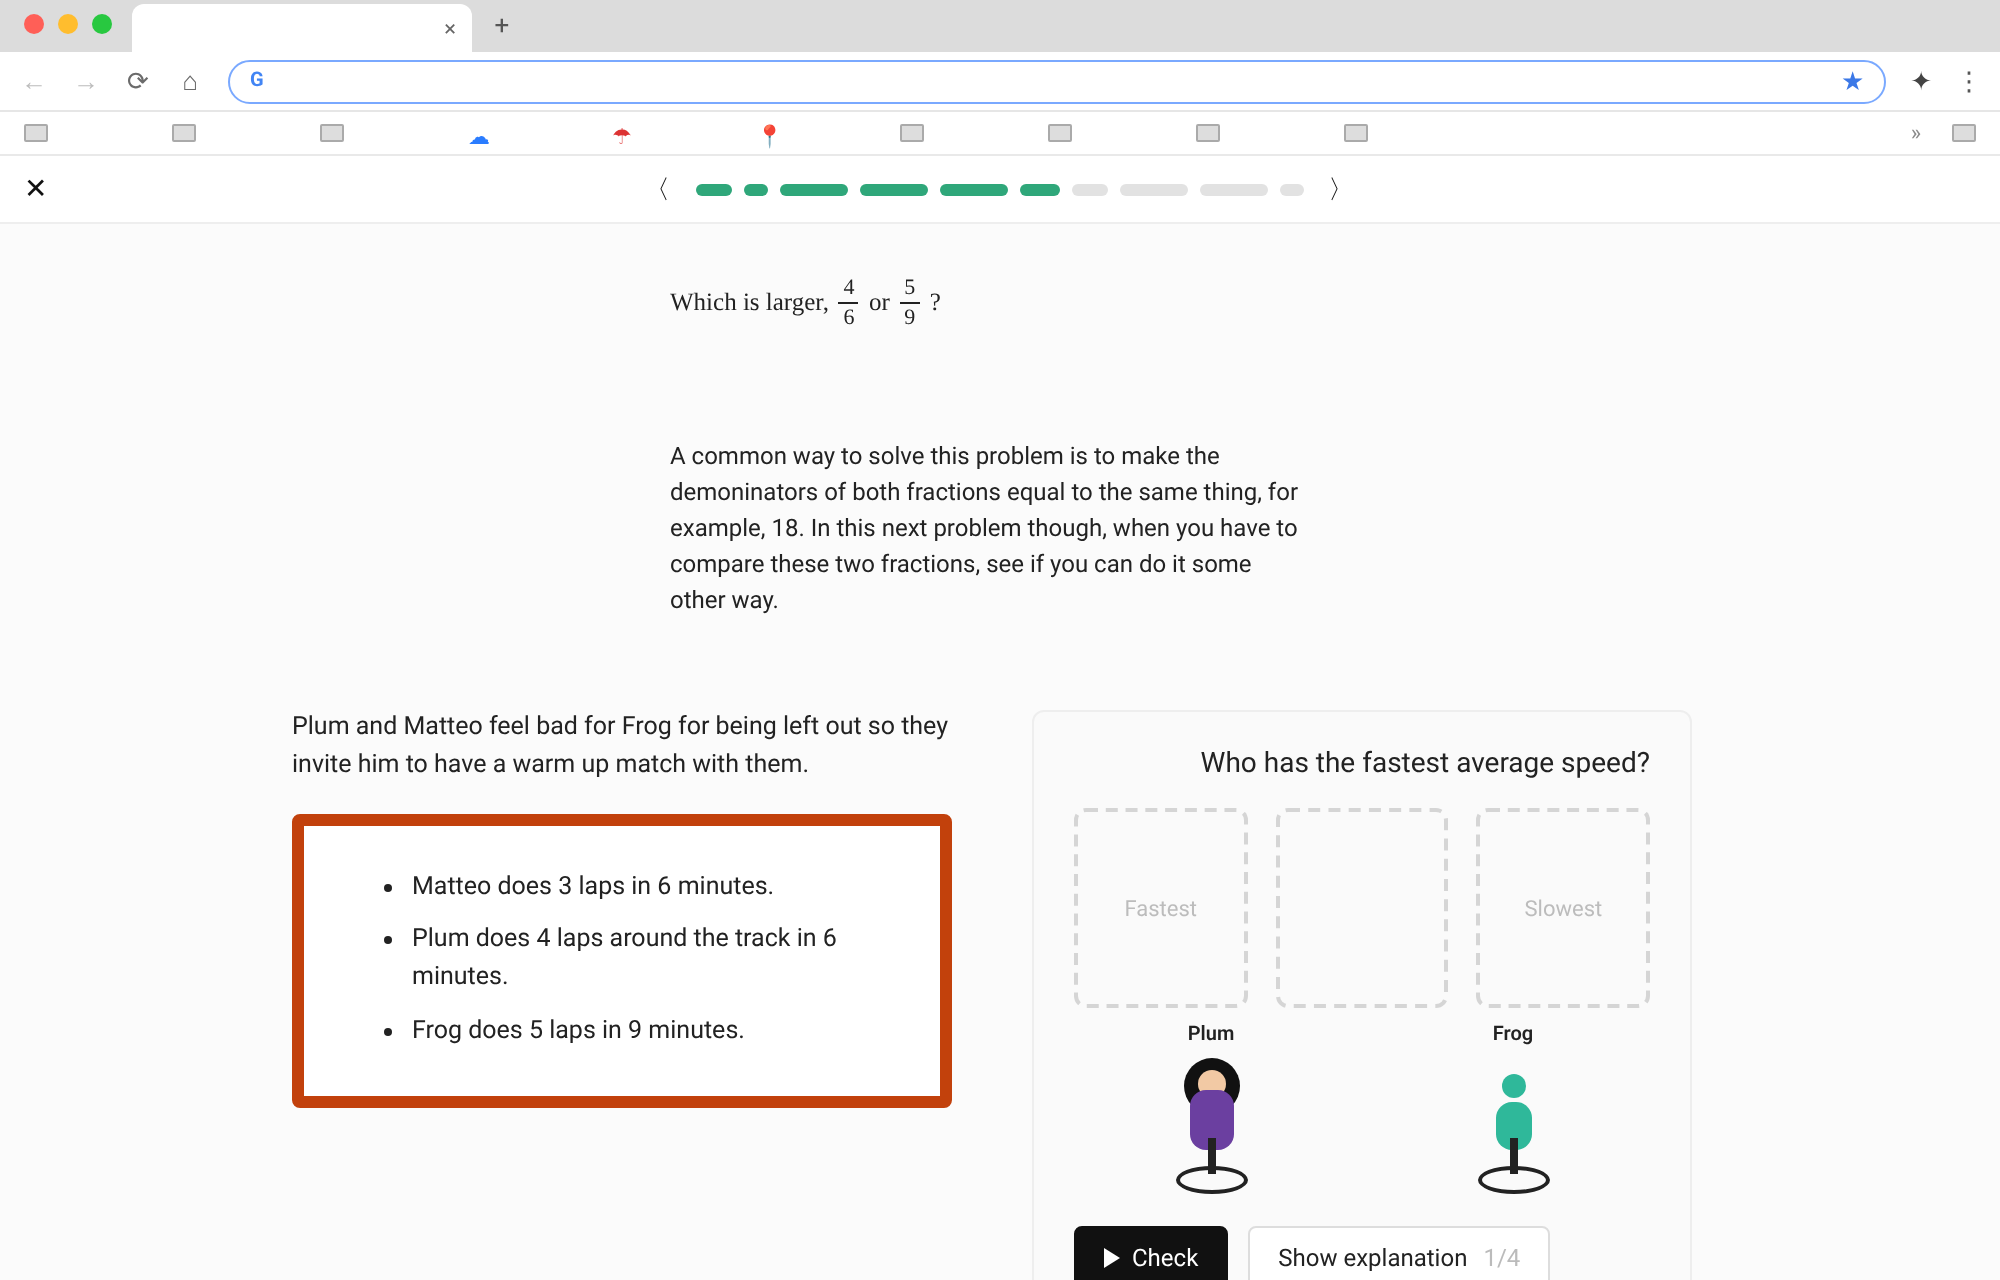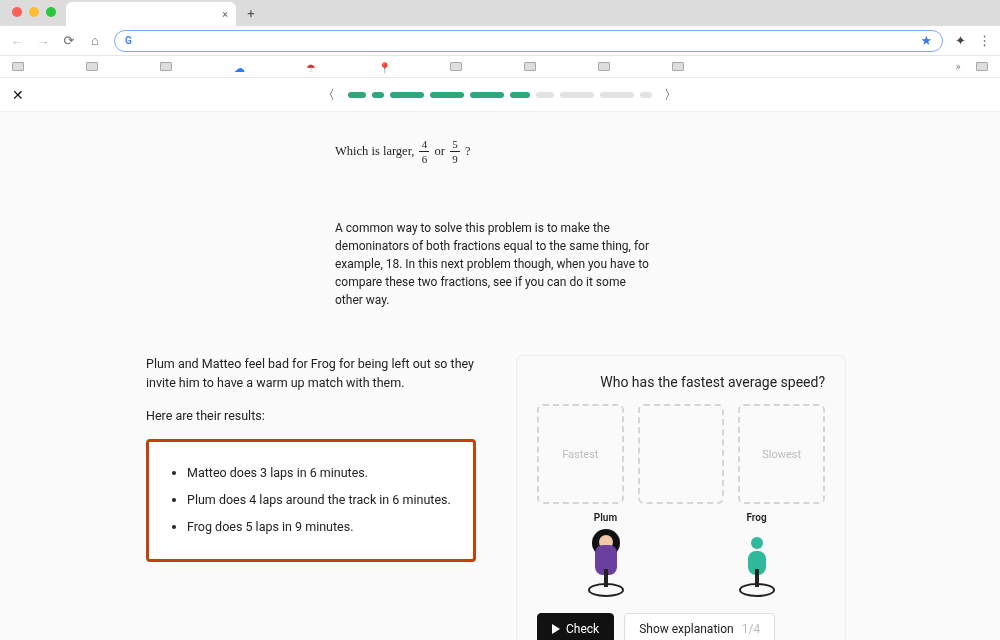--- a/index.html
+++ b/index.html
@@ -140,23 +140,23 @@
 
   .two-col {
     display:flex;
     gap:40px;
     margin-top:46px;
     padding:0 0 0 146px;
   }
   .leftcol { width:330px; font-size:12.5px; line-height:1.5;}
   .leftcol p { margin-bottom:14px;}
   .results-box {
-    border:3px solid #c2410c;
+    border:6px solid #c2410c;
     border-radius:4px;
-    padding:14px 20px;
+    padding:14px 36px;
     margin-top:6px;
     background:#fff;
   }
   .results-box ul { list-style:disc; padding-left:18px; }
   .results-box li { margin:8px 0; }
 
   .rightcard {
     width:330px;
     background:#fafafa;
     border:1px solid #eee;
@@ -318,21 +318,20 @@
       <span>9</span>
     </span>
     <span>?</span>
   </div>
 
   <div class="explain">A common way to solve this problem is to make the demoninators of both fractions equal to the same thing, for example, 18. In this next problem though, when you have to compare these two fractions, see if you can do it some other way.</div>
 
   <div class="two-col">
     <div class="leftcol">
       <p>Plum and Matteo feel bad for Frog for being left out so they invite him to have a warm up match with them.</p>
-      <p>Here are their results:</p>
       <div class="results-box">
         <ul id="bullets">
             <li>Matteo does 3 laps in 6 minutes.</li>
             <li>Plum does 4 laps around the track in 6 minutes.</li>
             <li>Frog does 5 laps in 9 minutes.</li>
           </ul>
       </div>
     </div>
 
     <div class="rightcard">

